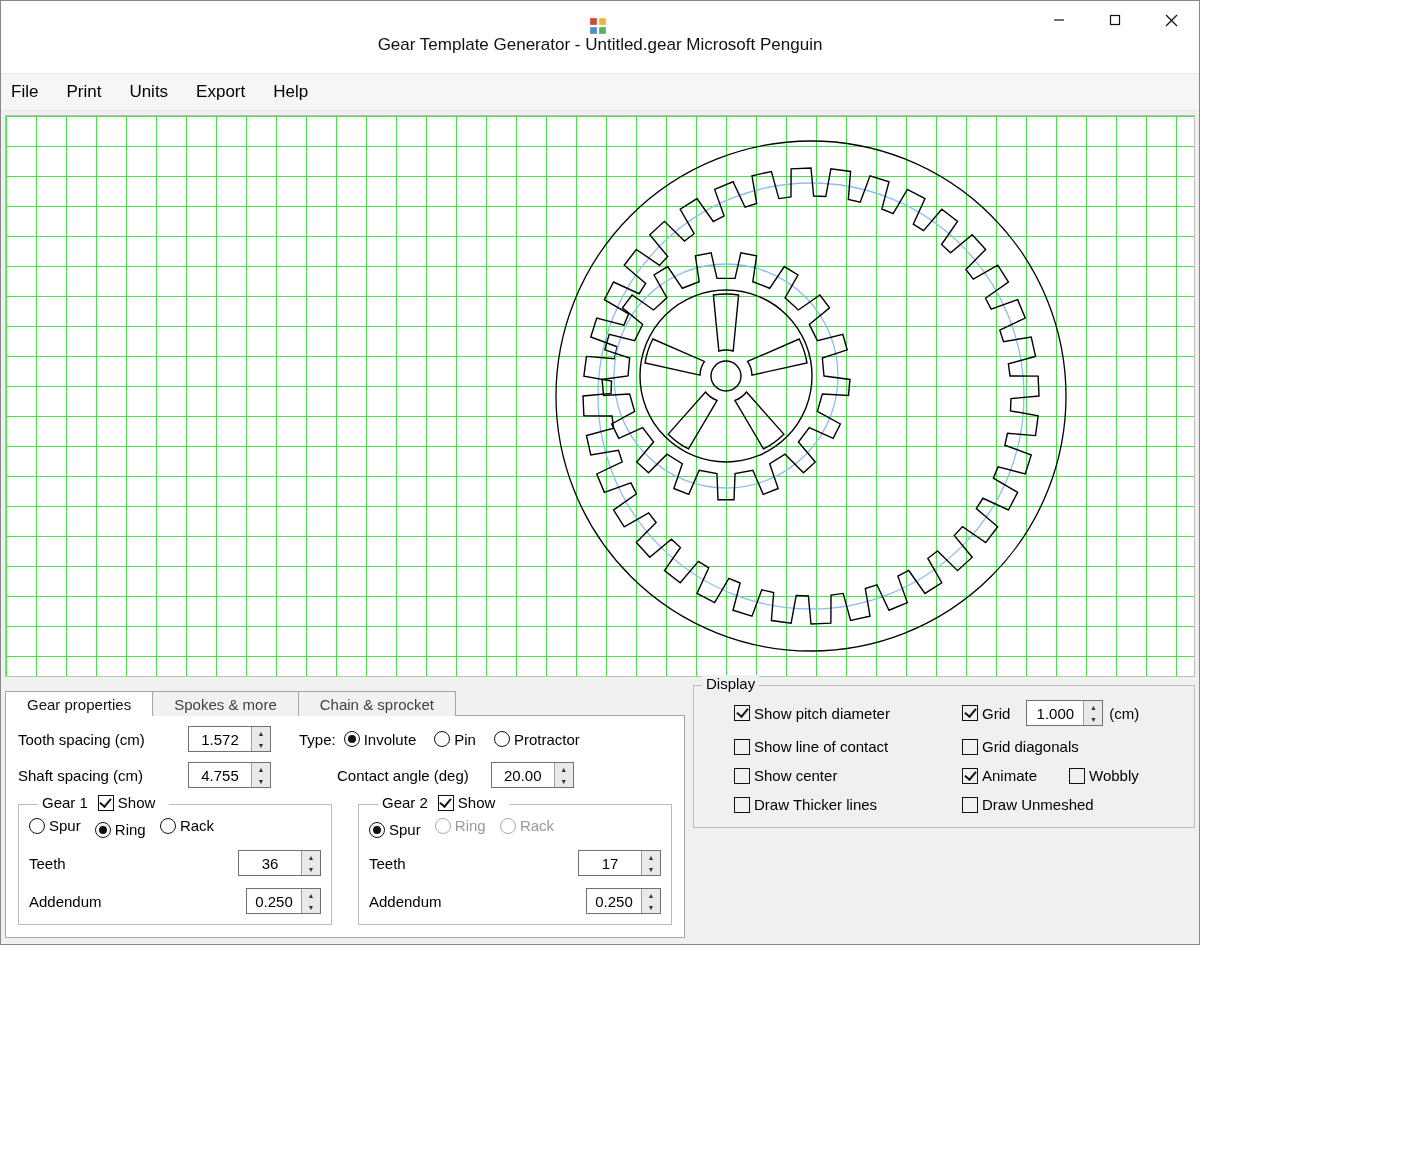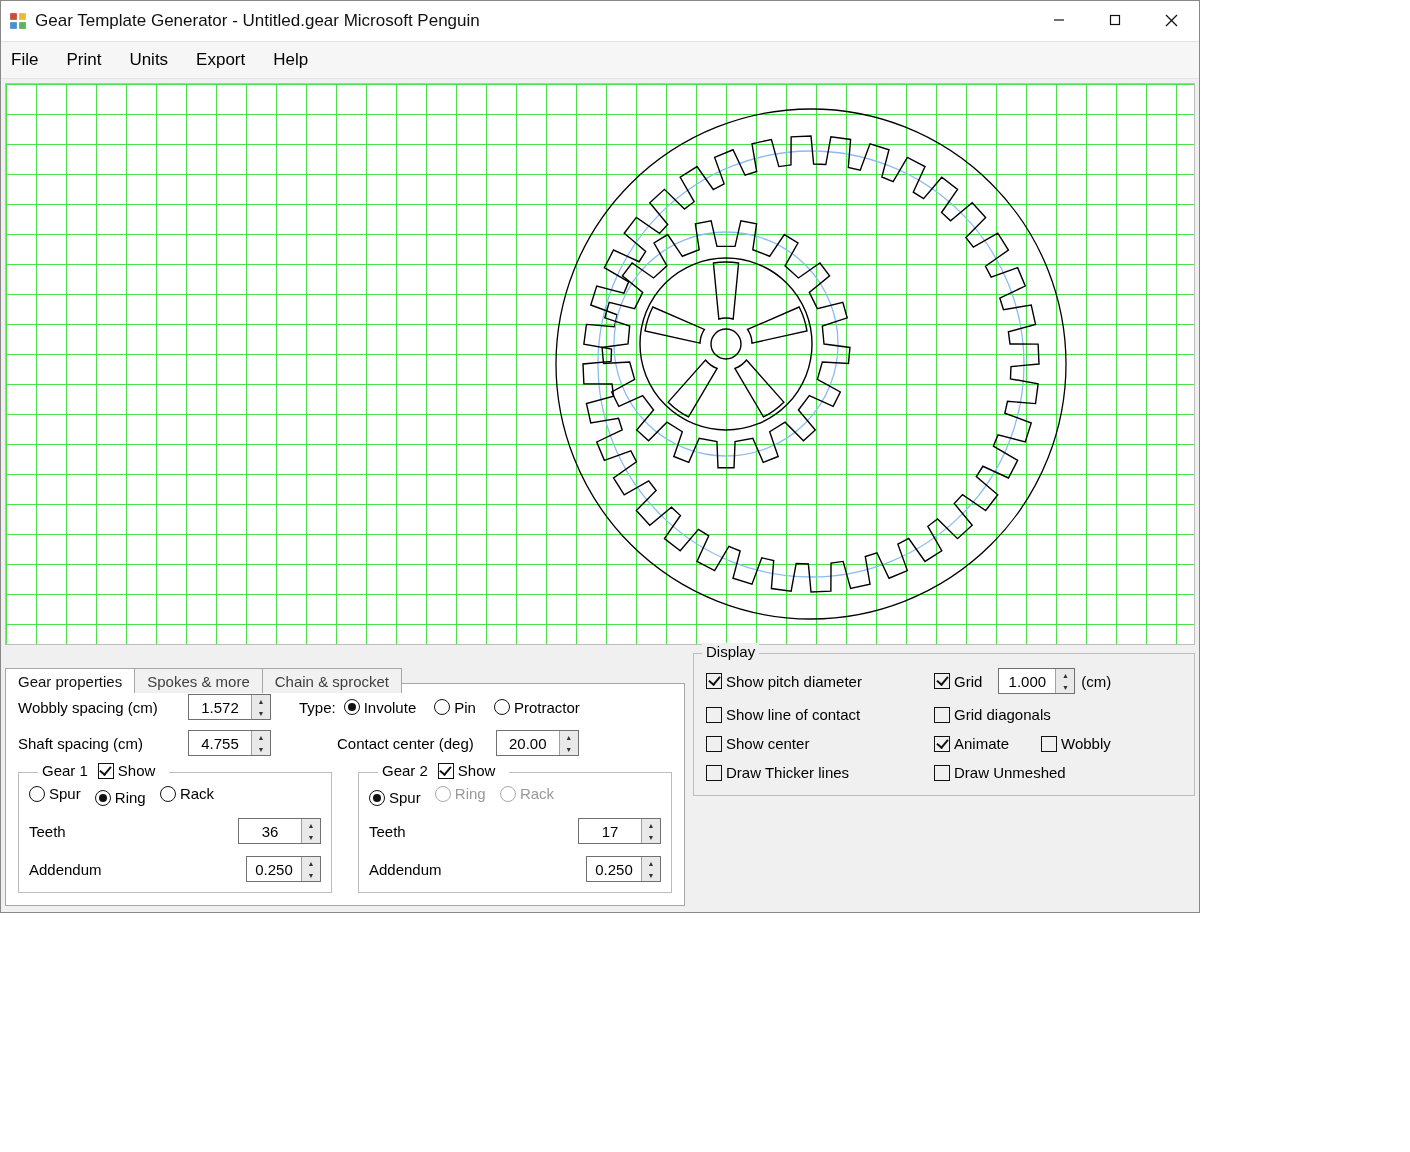--- a/index.html
+++ b/index.html
@@ -1,30 +1,30 @@
 <!DOCTYPE html>
 <html><head>
 <meta charset="utf-8">
 <style>
 html,body{margin:0;padding:0;font-family:"Segoe UI",Tahoma,sans-serif;font-size:15px;color:#000;background:#fff;}
 .window{width:1200px;border:1px solid #888;background:#f0f0f0;box-sizing:border-box;}
-.titlebar{height:40px;background:#fff;display:flex;align-items:center;padding:0 4px;position:relative;}
+.titlebar{height:40px;background:#fff;display:flex;align-items:center;padding:16px 4px;position:relative;flex-direction:column;}
 .app-icon{width:18px;height:18px;margin:0 8px 0 4px;}
 .title-text{font-size:17px;color:#111;}
 .win-controls{position:absolute;right:0;top:0;display:flex;}
 .win-btn{width:56px;height:38px;display:flex;align-items:center;justify-content:center;}
 .menubar{height:36px;background:#f6f6f6;display:flex;align-items:center;padding:0 10px;gap:28px;border-top:1px solid #e4e4e4;border-bottom:1px solid #e4e4e4;font-size:17px;text-align:center;}
 .menubar span{cursor:default;}
 .canvas-wrap{position:relative;height:560px;margin:4px;background:#fff;border:1px solid #bdbdbd;overflow:hidden;}
 .grid-bg{position:absolute;inset:0;background-image:linear-gradient(to right,#4de04d 1px,transparent 1px),linear-gradient(to bottom,#4de04d 1px,transparent 1px);background-size:30px 30px;}
 .gear-svg{position:absolute;}
 .bottom{display:flex;gap:8px;padding:4px 4px 6px 4px;}
 .left-panel{flex:0 0 680px;}
 .tabs{display:flex;align-items:flex-end;height:30px;position:relative;}
-.tab{border:1px solid #a7a7a7;border-bottom:none;padding:4px 12px 3px;background:#f1f1f1;color:#404040;margin-right:-1px;font-size:15px;position:relative;top:10px;}
+.tab{border:1px solid #a7a7a7;border-bottom:none;padding:4px 21px 3px;background:#f1f1f1;color:#404040;margin-right:-1px;font-size:15px;position:relative;top:1px;}
 .tab.active{background:#fff;color:#111;z-index:2;}
 .tab-body{border:1px solid #a7a7a7;background:#fff;padding:10px 12px 12px;}
 .row{display:flex;align-items:center;gap:8px;margin-bottom:10px;}
 .row .lab{min-width:162px;font-size:15px;}
 .spin{display:inline-flex;align-items:stretch;border:1px solid #707070;background:#fff;height:24px;}
 .spin input{border:none;width:54px;padding:0 4px;font-size:15px;outline:none;font-family:inherit;background:transparent;text-align:center;}
 .spin .btns{display:flex;flex-direction:column;width:18px;border-left:1px solid #a0a0a0;}
 .spin .btns div{flex:1;display:flex;align-items:center;justify-content:center;font-size:7px;color:#333;background:#e9e9e9;}
 .radio,.check{width:16px;height:16px;border:1px solid #111;display:inline-flex;align-items:center;justify-content:center;vertical-align:middle;margin-right:4px;box-sizing:border-box;}
 .radio{border-radius:50%;}
@@ -36,21 +36,21 @@
 .fieldset{border:1px solid #bcbcbc;padding:8px 10px 10px;margin-top:6px;position:relative;}
 .fieldset .legend{position:absolute;top:-11px;left:19px;background:#fff;padding:0 4px;font-size:15px;display:flex;align-items:center;gap:10px;}
 .gear-cols{display:flex;gap:26px;}
 .gear-col{flex:1;}
 .field-row{display:flex;align-items:center;justify-content:space-between;margin-top:12px;}
 .field-row .fl{font-size:15px;}
 .right-panel{flex:1;}
 .group{border:1px solid #bcbcbc;padding:8px 12px 14px;position:relative;}
 .group .glegend{position:absolute;top:-11px;left:8px;background:#f0f0f0;padding:0 4px;font-size:15px;}
 .disp-grid{display:grid;grid-template-columns:220px 1fr;row-gap:12px;column-gap:8px;margin-top:6px;}
-.disp-cell{display:flex;align-items:center;gap:6px;font-size:15px;}
+.disp-cell{display:flex;align-items:center;gap:6px;font-size:15px;margin-left:28px;}
 .below{margin-top:20px;display:grid;grid-template-columns:230px 110px;row-gap:14px;align-items:center;font-size:15px;}
 </style>
 </head>
 <body>
 
 <div class="window">
 
   <div class="titlebar">
     <svg class="app-icon" viewBox="0 0 16 16">
       <rect x="1" y="1" width="6" height="6" fill="#d04a3a"></rect>
@@ -119,21 +119,21 @@
 
     <div class="left-panel">
       <div class="tabs">
         <div class="tab active">Gear properties</div>
         <div class="tab">Spokes &amp; more</div>
         <div class="tab">Chain &amp; sprocket</div>
       </div>
       <div class="tab-body">
 
         <div class="row">
-          <span class="lab">Wobbly spacing (cm)</span>
+          <span class="lab">Tooth spacing (cm)</span>
           <span class="spin">
               <input value="1.572" style="">
               <span class="btns">
                 <div>▲</div>
                 <div>▼</div>
               </span>
             </span>
           <span style="width:12px"></span>
           <span>Type:</span>
           <span class="opt">
@@ -153,21 +153,21 @@
         <div class="row">
           <span class="lab">Shaft spacing (cm)</span>
           <span class="spin">
               <input value="4.755" style="">
               <span class="btns">
                 <div>▲</div>
                 <div>▼</div>
               </span>
             </span>
           <span style="width:50px"></span>
-          <span>Contact center (deg)</span>
+          <span>Contact angle (deg)</span>
           <span style="width:6px"></span>
           <span class="spin">
               <input value="20.00" style="">
               <span class="btns">
                 <div>▲</div>
                 <div>▼</div>
               </span>
             </span>
         </div>
 

